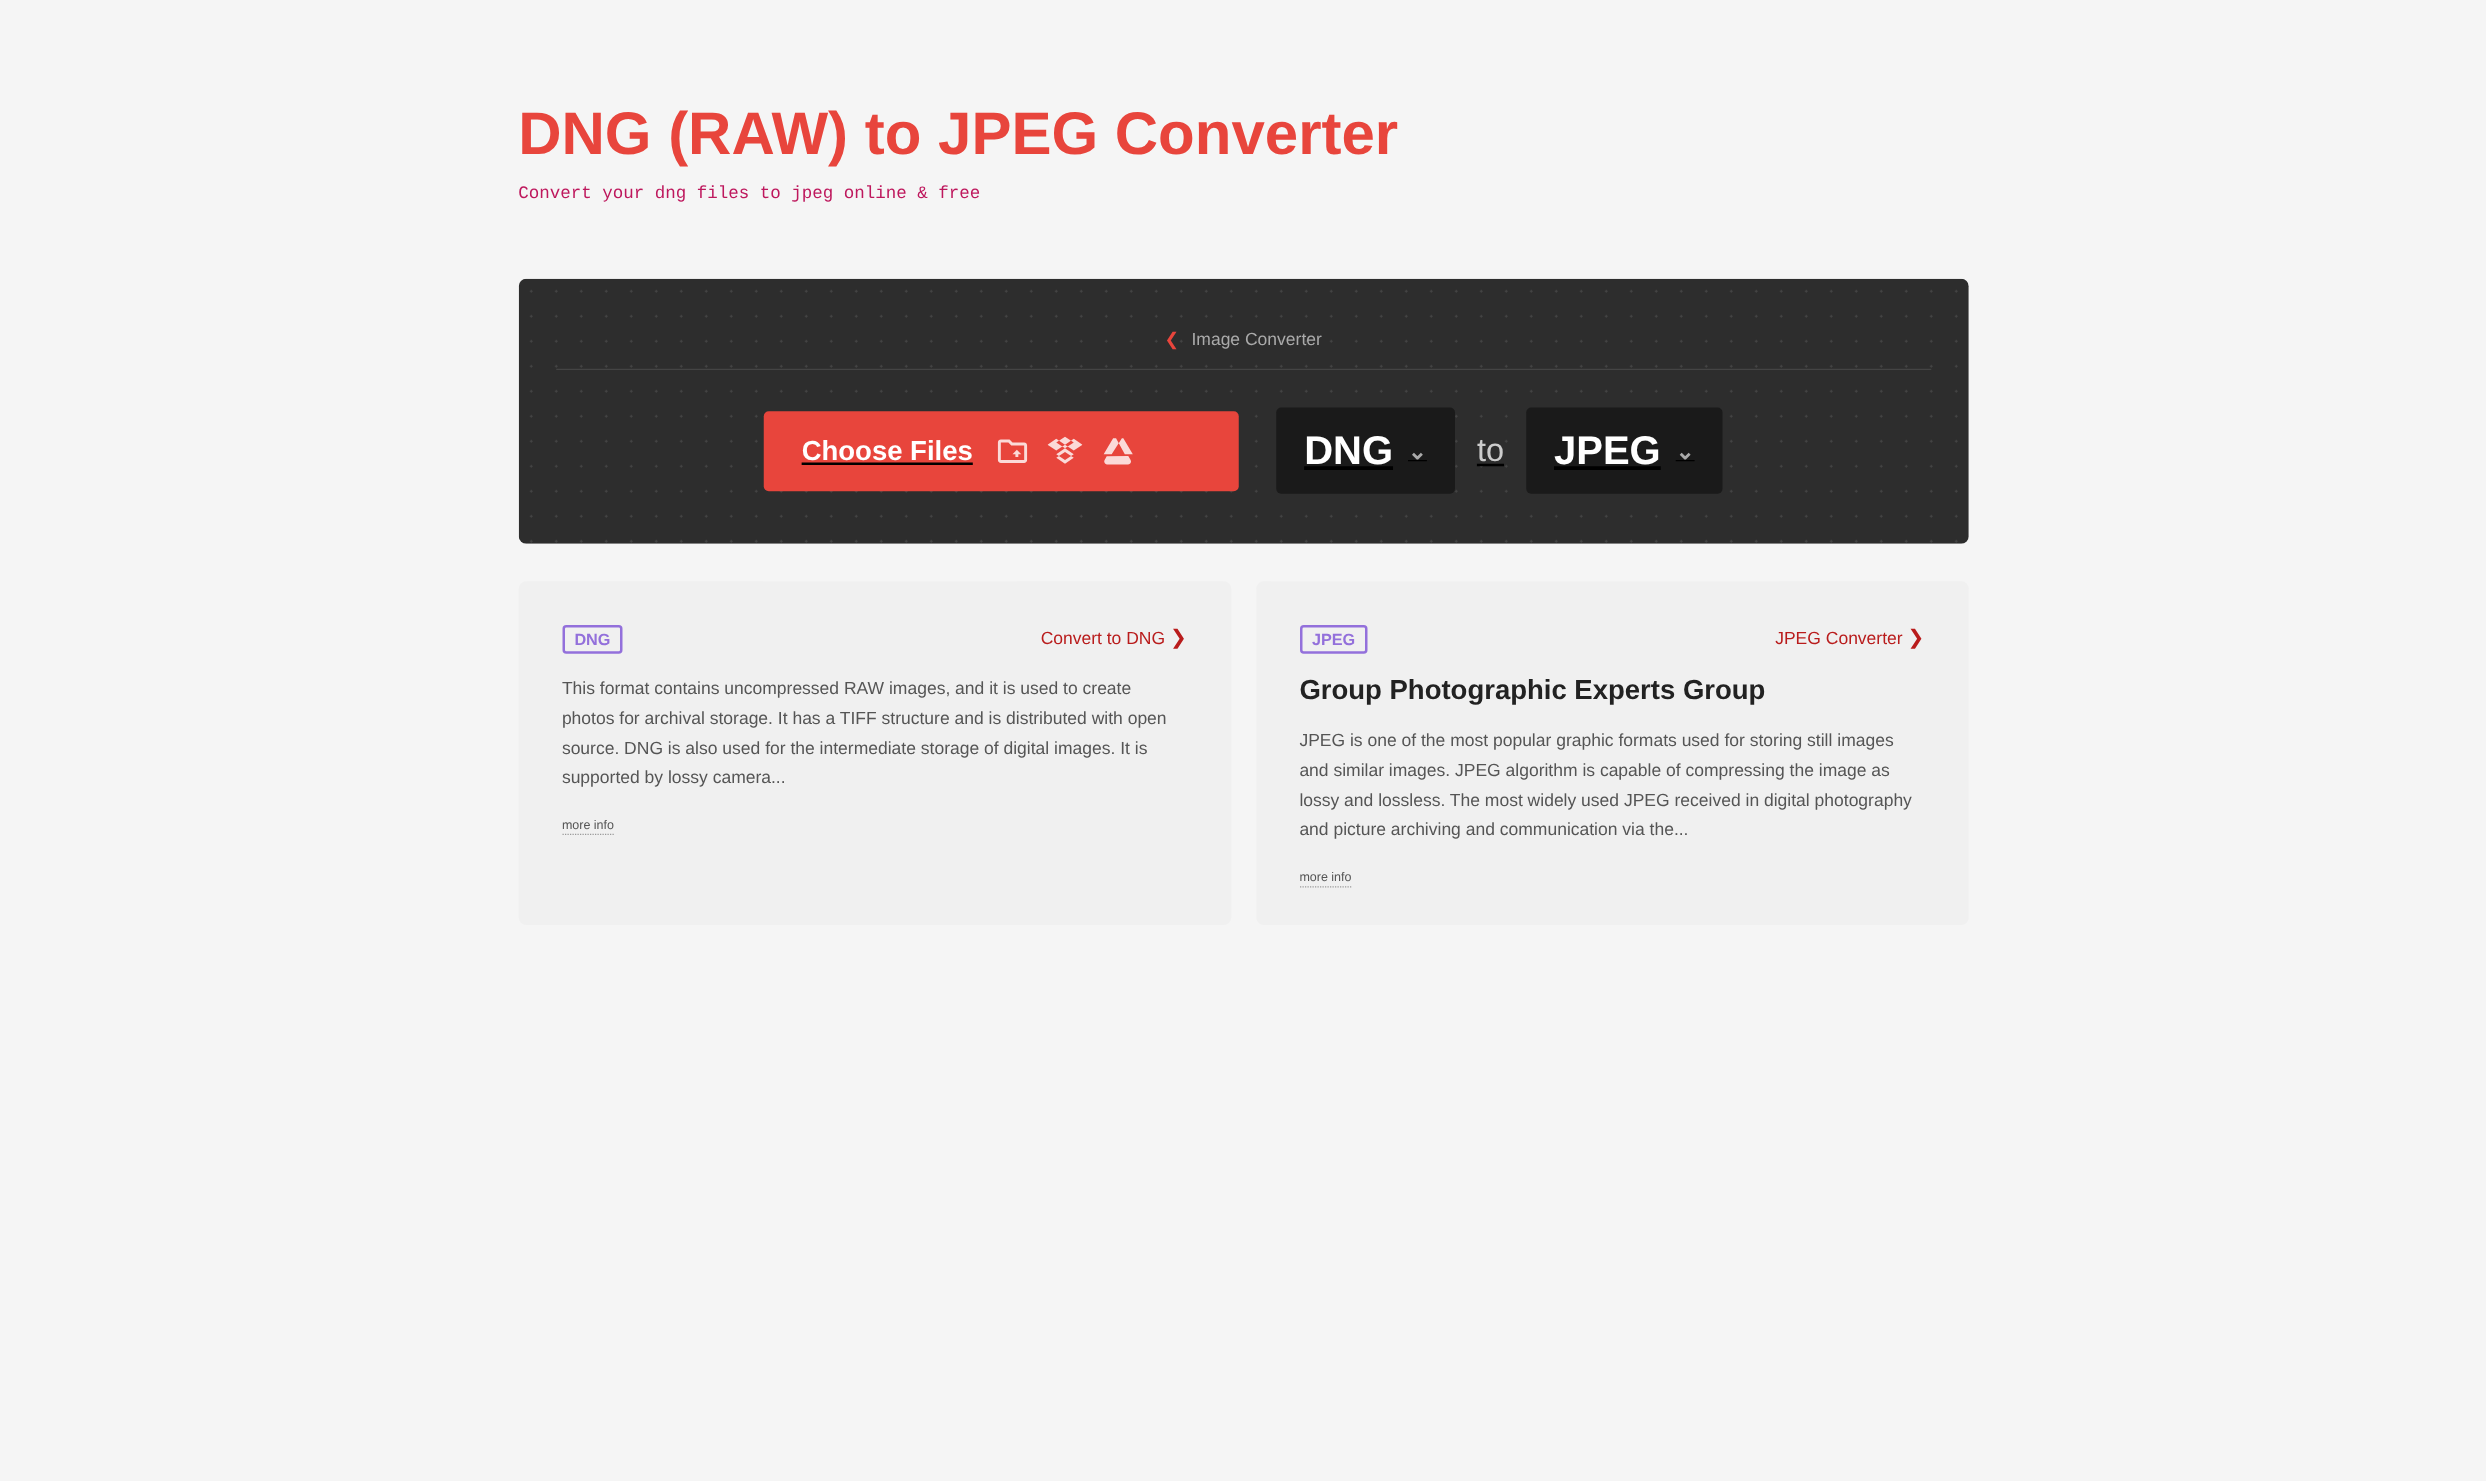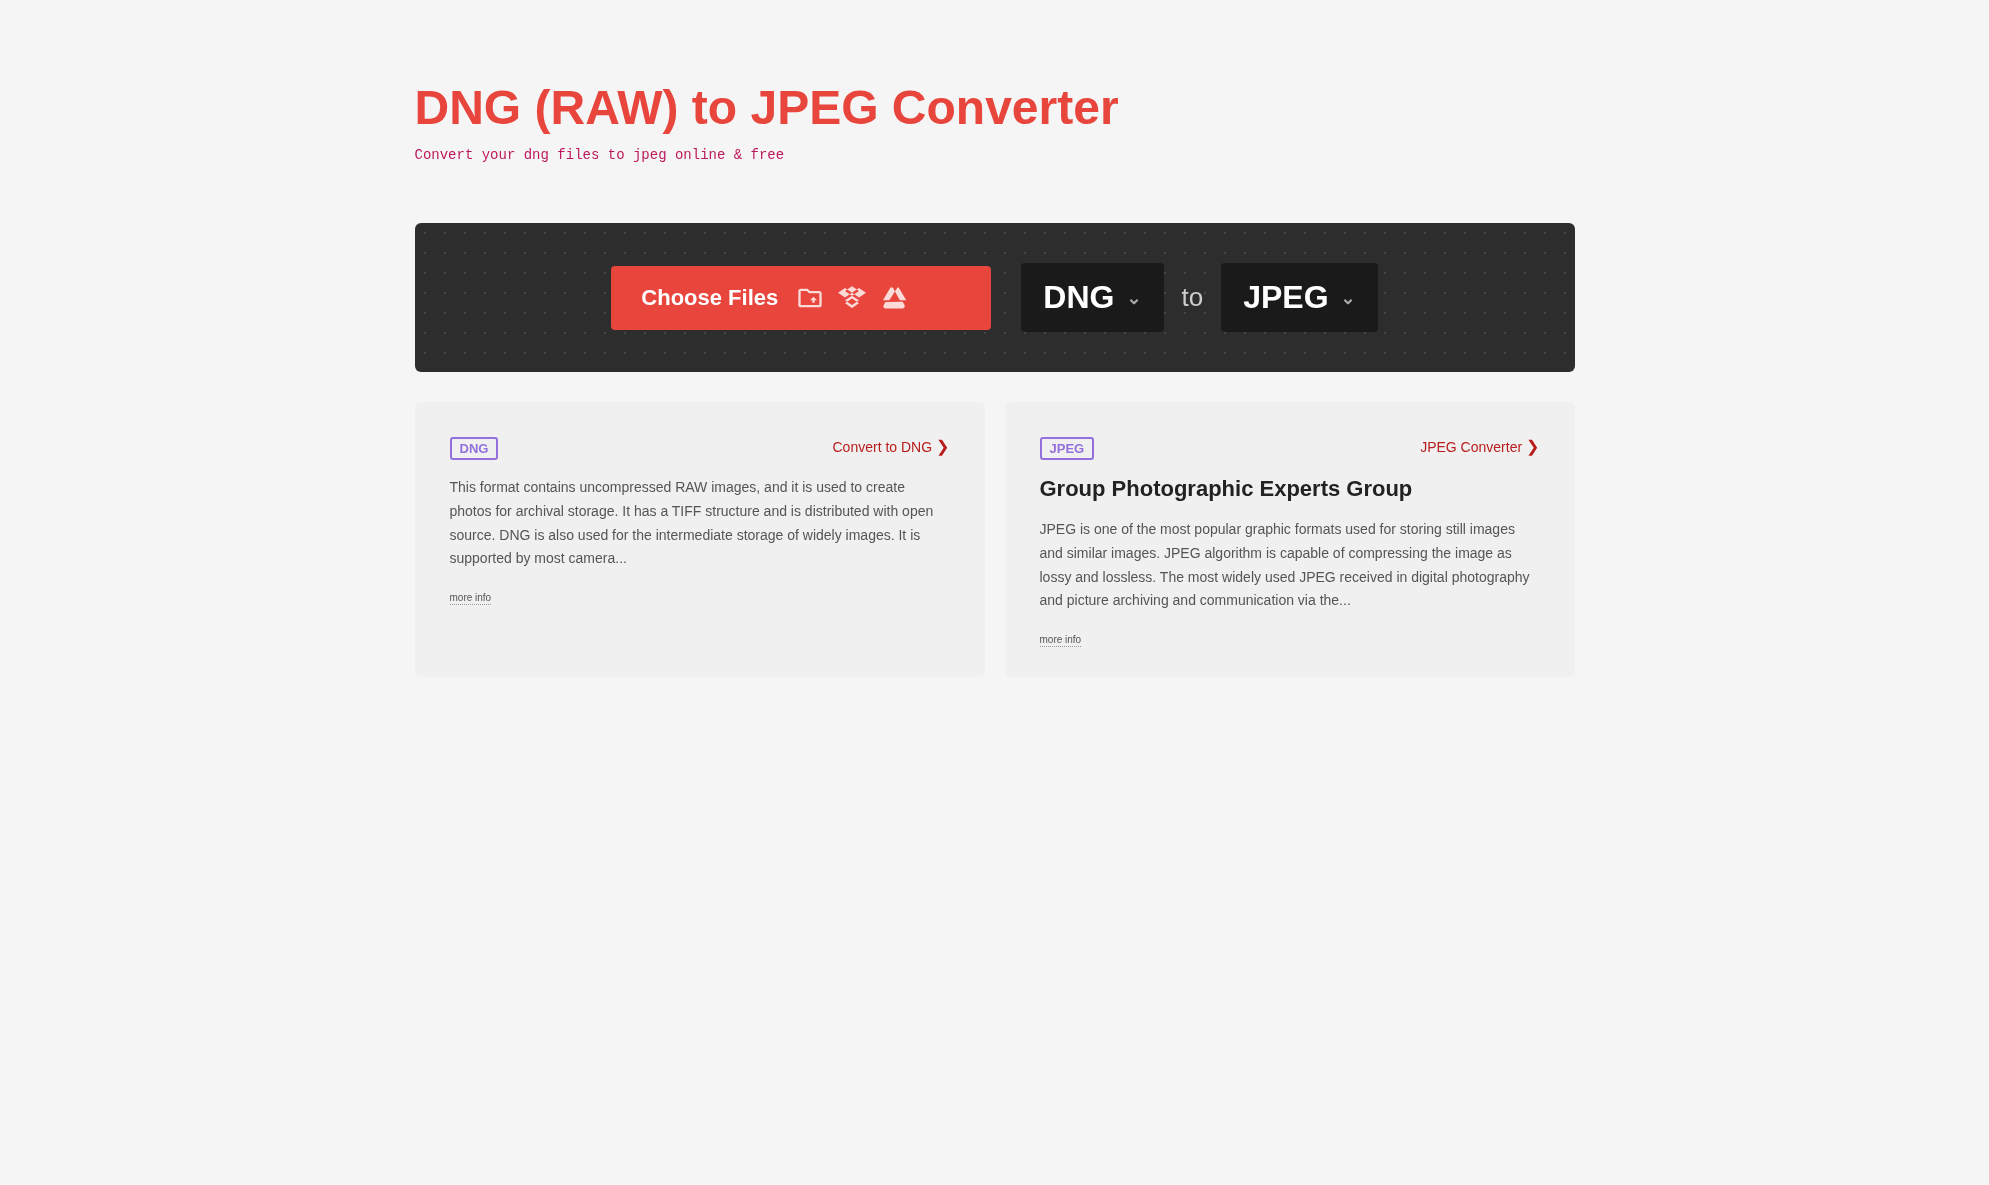--- a/index.html
+++ b/index.html
@@ -65,20 +65,21 @@
       color: #e8453c;
       margin-right: 6px;
     }
 
     .converter-controls {
       display: flex;
       align-items: center;
       justify-content: center;
       gap: 30px;
       flex-wrap: wrap;
+      text-decoration: underline;
     }
 
     .choose-files-btn {
       background: #e8453c;
       color: white;
       border: none;
       border-radius: 4px;
       padding: 18px 30px;
       font-size: 22px;
       font-weight: bold;
@@ -216,20 +217,26 @@
 
 <div class="page-wrapper">
 
   <div class="header-section">
     <h1 class="page-title">DNG (RAW) to JPEG Converter</h1>
     <p class="page-subtitle">Convert your dng files to jpeg online &amp; free</p>
   </div>
 
   <div class="converter-tool">
 
+    <div class="breadcrumb-bar">
+      <span class="breadcrumb-text">
+        <span class="breadcrumb-arrow">❮</span>
+        <span>Image Converter</span>
+      </span>
+    </div>
 
     <div class="converter-controls">
 
       <button class="choose-files-btn">
         <span>Choose Files</span>
         <div class="btn-icons">
 
           <svg class="icon-svg" viewBox="0 0 24 24" xmlns="http://www.w3.org/2000/svg">
             <path d="M20 6h-8l-2-2H4c-1.1 0-2 .9-2 2v12c0 1.1.9 2 2 2h16c1.1 0 2-.9 2-2V8c0-1.1-.9-2-2-2zm0 12H4V6h5.17l2 2H20v10zm-8-4h2v2h2v-2h2l-3-3-3 3z"></path>
           </svg>
@@ -264,21 +271,21 @@
   <div class="info-cards">
 
     <div class="info-card">
       <div>
         <span class="format-badge">DNG</span>
         <a href="#" class="convert-link">
           <span>Convert to DNG</span>
           <span class="convert-link-arrow">❯</span>
         </a>
       </div>
-      <p class="card-description">This format contains uncompressed RAW images, and it is used to create photos for archival storage. It has a TIFF structure and is distributed with open source. DNG is also used for the intermediate storage of widely images. It is supported by most camera...</p>
+      <p class="card-description">This format contains uncompressed RAW images, and it is used to create photos for archival storage. It has a TIFF structure and is distributed with open source. DNG is also used for the intermediate storage of digital images. It is supported by lossy camera...</p>
       <a href="#" class="more-info-link">more info</a>
     </div>
 
     <div class="info-card">
       <div>
         <span class="format-badge">JPEG</span>
         <a href="#" class="convert-link">
           <span>JPEG Converter</span>
           <span class="convert-link-arrow">❯</span>
         </a>

